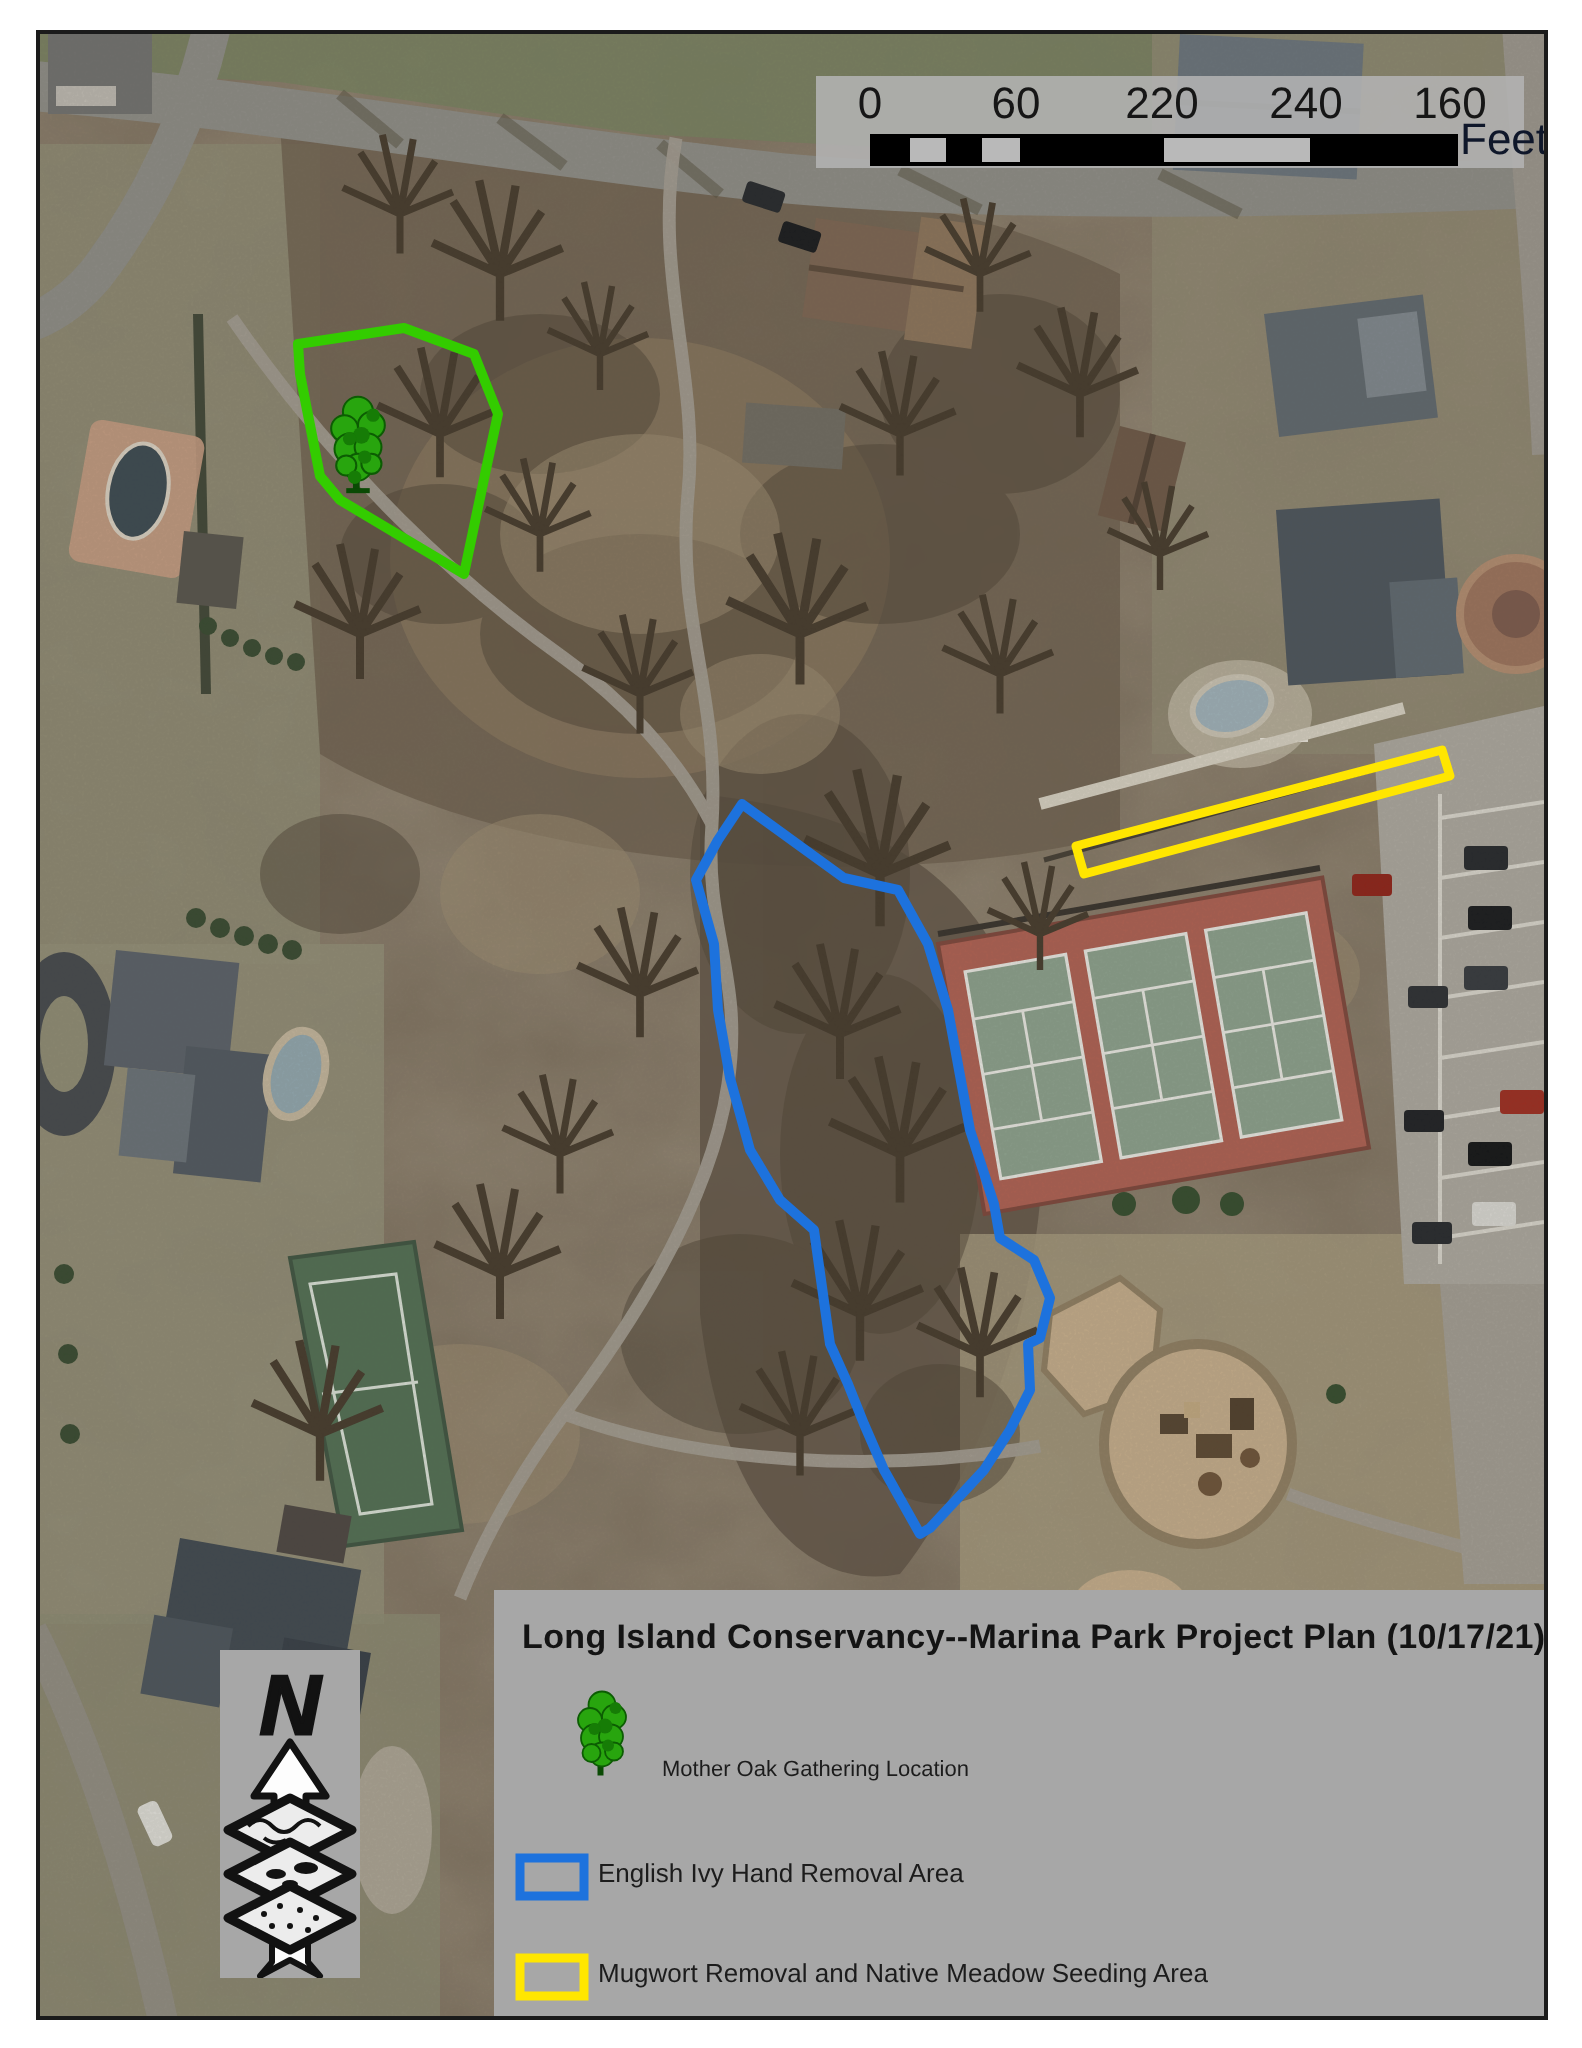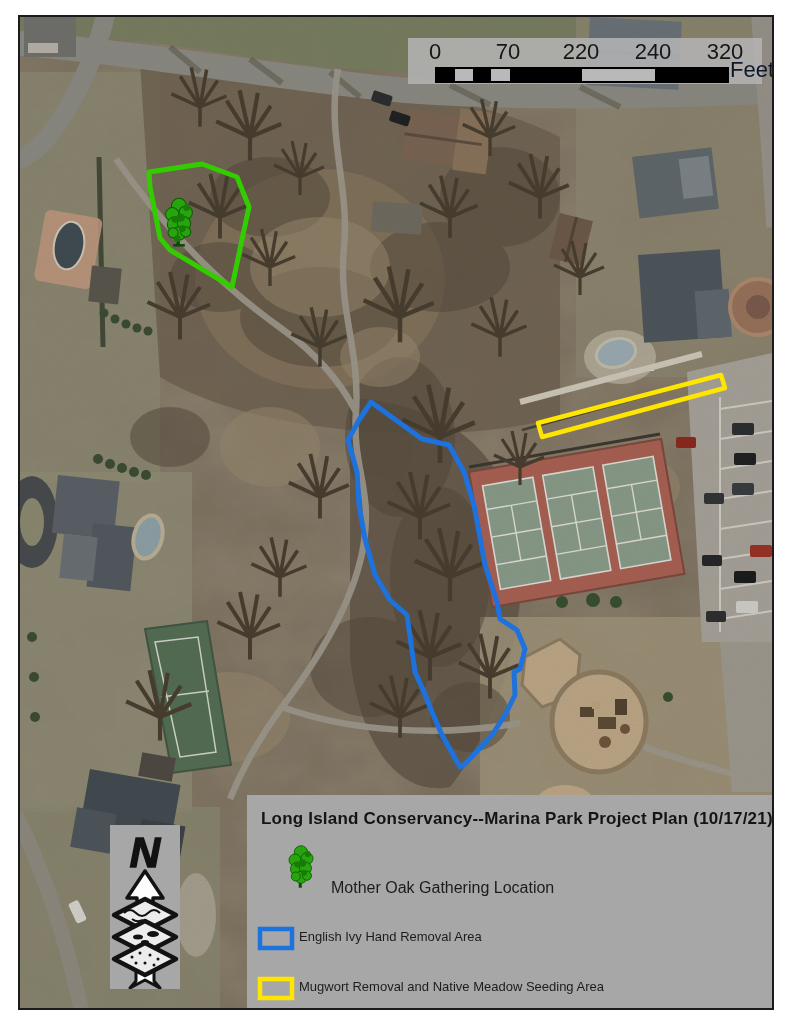--- a/index.html
+++ b/index.html
@@ -19,21 +19,21 @@
   .sb-unit{position:absolute;left:322px;top:19px;font-size:22px;color:#0f172a;}
 
   
   .north-box{position:absolute;left:90px;top:808px;width:70px;height:164px;background:#a7a7a7;}
 
   
   .legend{position:absolute;left:195px;top:778px;width:641px;height:217px;background:#a7a7a7;margin-left:32px;}
   .legend-title{position:absolute;left:14px;top:14px;width:535px;font-size:17px;font-weight:bold;
                 color:#141414;letter-spacing:.2px;}
   .oak-row-icon{position:absolute;left:39px;top:44px;}
-  .oak-label{position:absolute;left:84px;top:84px;font-size:16px;color:#1c1c1c;}
+  .oak-label{position:absolute;left:84px;top:84px;font-size:11px;color:#1c1c1c;}
   .sw-row{position:absolute;left:10px;width:540px;height:25px;}
   .sw-row .swatch{position:absolute;left:0;top:0;}
   .sw-row .sw-label{position:absolute;left:42px;top:3px;font-size:13px;color:#1c1c1c;white-space:nowrap;}
 </style>
 </head>
 <body>
 
 <div class="page">
   <div class="map-frame">
 
@@ -301,24 +301,24 @@
       <rect x="0" y="0" width="752" height="991" filter="url(#grain)" opacity="0.14"></rect>
 
       <polygon points="129,155 182,147 217,160 229,190 224,213 212,270 150,233 140,221 130,170" fill="none" stroke-width="5" stroke-linejoin="round" stroke="#33cc00"></polygon>
       <use href="#oak" x="142" y="178" width="34" height="52"></use>
       <polygon points="351,385 402,422 429,428 444,455 454,488 465,548 477,585 480,602 497,613 505,632 500,652 494,655 495,678 485,698 472,718 445,747 440,750 422,718 412,695 404,675 395,655 387,598 370,583 355,558 345,522 339,488 337,455 328,423 339,403" fill="none" stroke-width="5" stroke-linejoin="round" stroke="#1d72dd"></polygon>
       <polygon points="518,406 701,358 705,371 522,420" fill="none" stroke-width="4.5" stroke-linejoin="round" stroke="#ffe600"></polygon>
     </svg>
 
     <div class="scalebar">
       <span class="sb-tick" style="left:27px">0</span>
-      <span class="sb-tick" style="left:100px">70</span>
+      <span class="sb-tick" style="left:100px">60</span>
       <span class="sb-tick" style="left:173px">220</span>
       <span class="sb-tick" style="left:245px">240</span>
-      <span class="sb-tick" style="left:317px">320</span>
+      <span class="sb-tick" style="left:317px">160</span>
       <div class="sb-bar">
         <div class="sb-seg" style="left:0;width:18.1px"></div>
         <div class="sb-seg" style="left:36.2px;width:18.1px"></div>
         <div class="sb-seg" style="left:72.5px;width:72.5px"></div>
         <div class="sb-seg" style="left:217.5px;width:72.5px"></div>
       </div>
       <span class="sb-unit">Feet</span>
     </div>
 
     <div class="north-box">

